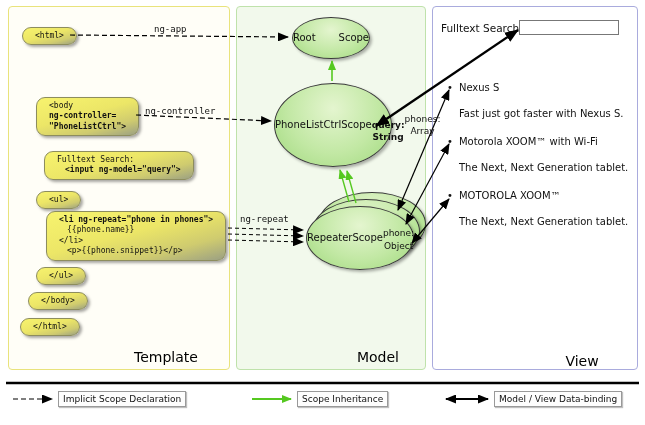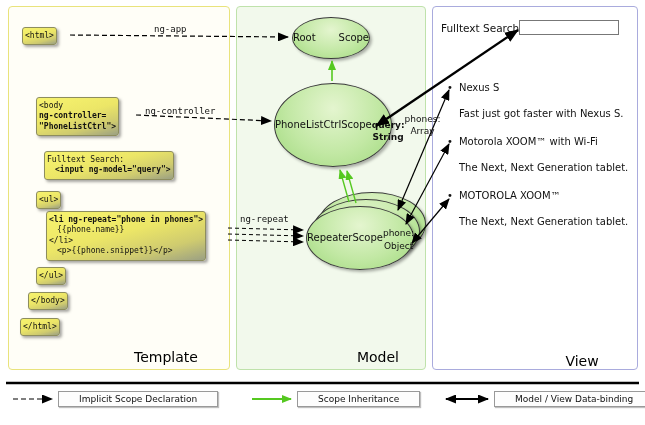--- a/index.html
+++ b/index.html
@@ -7,21 +7,21 @@
   body { font-family:"DejaVu Sans", sans-serif; background:#fff; position:relative; overflow:hidden; color:#111; }
 
   .panel { position:absolute; border:1px solid; border-radius:4px; }
   .panel.template { left:8px; top:6px; width:222px; height:364px; border-color:#e9e37c; background:#fffef7; }
   .panel.model    { left:236px; top:6px; width:190px; height:364px; border-color:#bfe2ab; background:#f2f9ec; }
   .panel.view     { left:432px; top:6px; width:206px; height:364px; border-color:#a9abdd; background:#ffffff; }
 
   .panel-label { position:absolute; text-align:center; font-size:14px; color:#000;margin-left:47px; }
 
   .codebox { position:absolute; font-family:"DejaVu Sans Mono", monospace; font-size:8px; line-height:1.3;
-             padding:3px 2px; border:1px solid #8d8d5e; border-radius:3px;
+             padding:3px 12px; border:1px solid #8d8d5e; border-radius:9px;
              background:linear-gradient(165deg,#f7f36e 0%,#ece667 45%,#cfcb6f 75%,#9ba083 100%);
              box-shadow:2px 2px 3px rgba(0,0,0,.35); white-space:nowrap; z-index:4; }
   .codeline.indent { padding-left:8px; }
   .bold { font-weight:bold; }
 
   .ellipse { position:absolute; border:1.5px solid #3a3a3a; border-radius:50%;
              background:radial-gradient(ellipse at 50% 30%,#e4f5cf 0%,#c2e8a4 55%,#a0d97d 100%);
              box-shadow:2px 2px 3px rgba(0,0,0,.3);
              display:flex; flex-direction:row; align-items:center; justify-content:space-between;
              text-align:center; z-index:3; }
@@ -31,21 +31,21 @@
   .arrowlabel { position:absolute; font-family:"DejaVu Sans Mono", monospace; font-size:9px; z-index:6; }
 
   svg.overlay { position:absolute; left:0; top:0; pointer-events:none; z-index:5; }
 
   .view-search-label { position:absolute; font-size:10.5px; }
   .view-search-input { position:absolute; width:100px; height:15px; border:1px solid #777; font-size:10px; padding:0 3px; background:#fff; }
   .view-title { position:absolute; font-size:10px; white-space:nowrap; }
   .view-desc  { position:absolute; font-size:10px; white-space:nowrap; }
   .bullet { display:inline-block; margin-right:6px; }
 
-  .legend-box { position:absolute; font-size:9px; padding:2px 20px; border:1px solid #999; background:#fdfdfd;
+  .legend-box { position:absolute; font-size:9px; padding:2px 4px; border:1px solid #999; background:#fdfdfd;
                 box-shadow:1px 1px 1px rgba(0,0,0,.25); white-space:nowrap; z-index:6; }
 </style>
 </head>
 <body>
 
 <div class="panel template"></div>
 <div class="panel model"></div>
 <div class="panel view"></div>
 
 <div class="panel-label" style="left:8px;top:349px;width:222px">Template</div>

